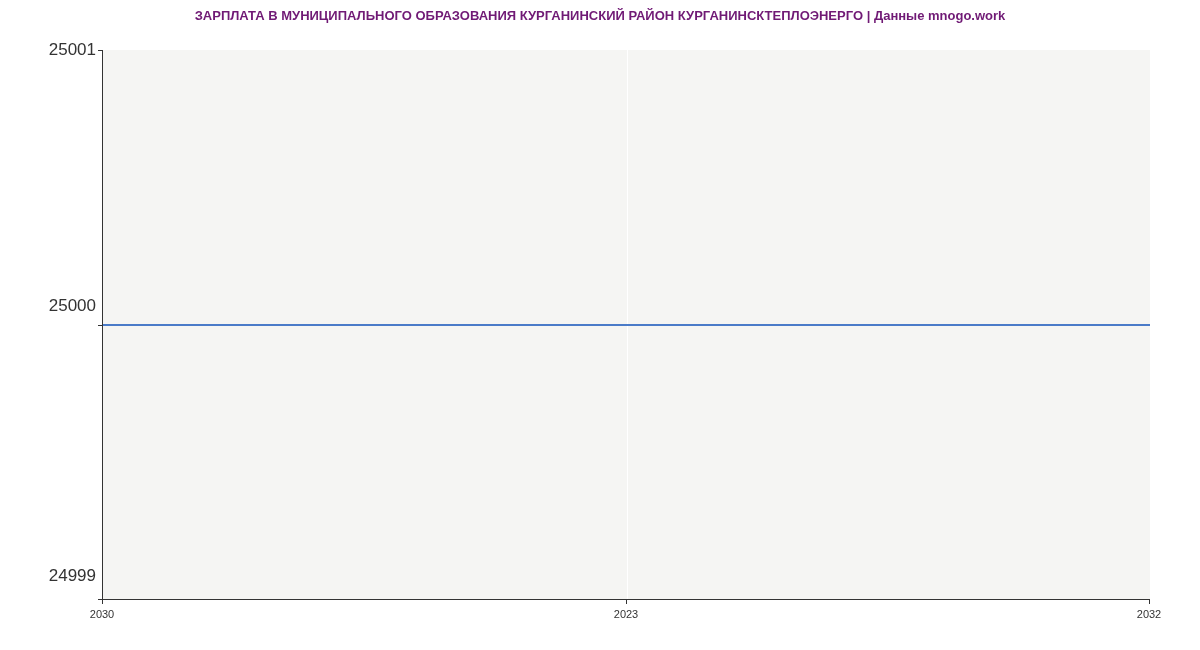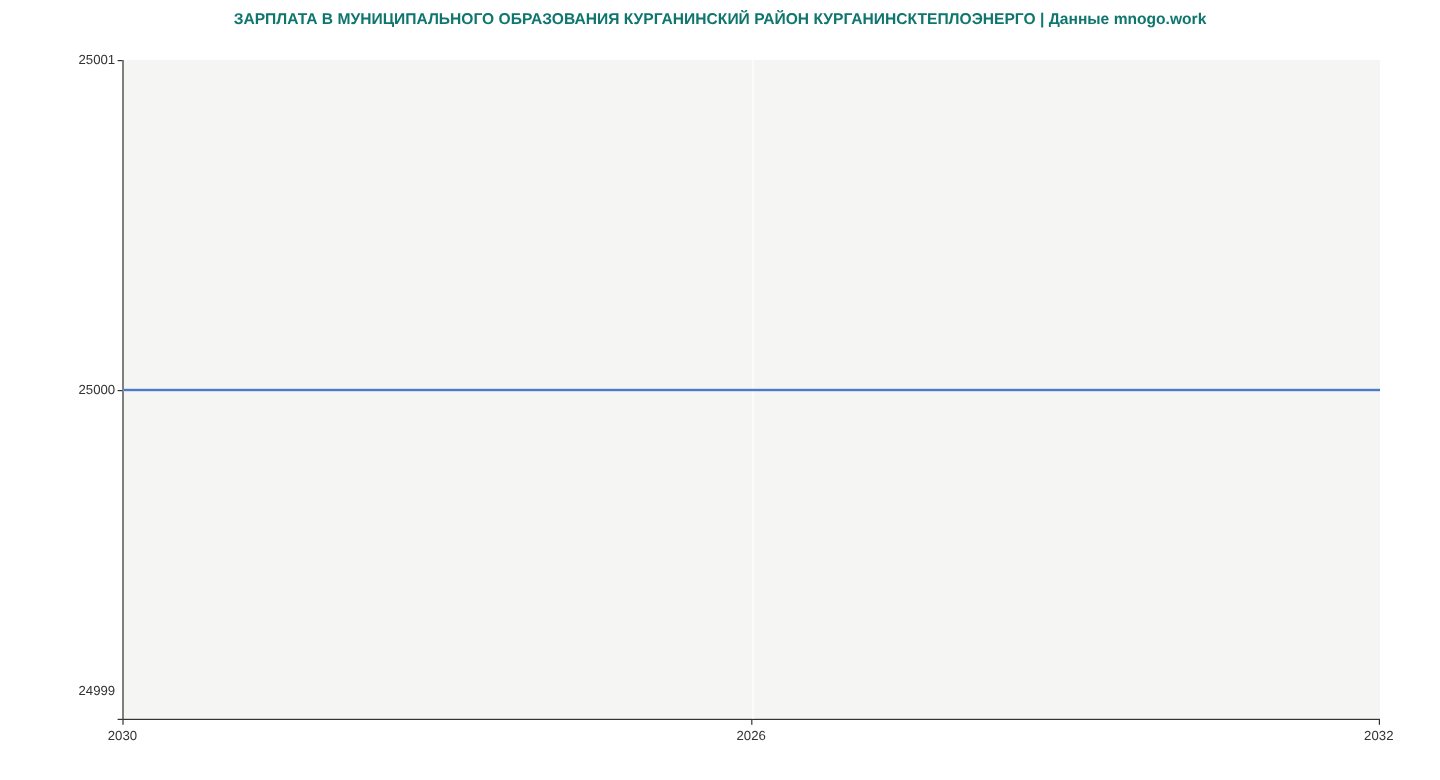--- a/index.html
+++ b/index.html
@@ -10,21 +10,21 @@
       font-family: Arial, sans-serif;
       position: relative;
     }
     .chart-title {
       position: absolute;
       top: 8px;
       left: 50%;
       transform: translateX(-50%);
       font-size: 13px;
       font-weight: bold;
-      color: #0f766e;
+      color: #701a75;
       white-space: nowrap;
     }
     .plot-area {
       position: absolute;
       left: 102px;
       top: 50px;
       width: 1048px;
       height: 550px;
       background: #f5f5f3;
       border-left: 1px solid #333;
@@ -47,21 +47,21 @@
     .data-line {
       position: absolute;
       left: 0;
       right: 0;
       height: 1.5px;
       background: #4a7bc8;
     }
     .y-tick-label {
       position: absolute;
       right: 1104px;
-      font-size: 11px;
+      font-size: 17px;
       color: #333;
       transform: translateY(-50%);
     }
     .y-tick-mark {
       position: absolute;
       left: 98px;
       width: 4px;
       height: 1px;
       background: #333;
     }
@@ -89,22 +89,22 @@
   <div class="grid-line-v" style="left: 524px;"></div>
   <div class="grid-line-h" style="top: 275px;"></div>
   <div class="data-line" style="top: 274px;"></div>
 </div>
 
 <div class="y-tick-mark" style="top: 50px;"></div>
 <div class="y-tick-mark" style="top: 325px;"></div>
 <div class="y-tick-mark" style="top: 599px;"></div>
 
 <div class="y-tick-label" style="top: 50px;">25001</div>
-<div class="y-tick-label" style="top: 325px; margin-left: 31px;">25000</div>
+<div class="y-tick-label" style="top: 306px; margin-left: 31px;">25000</div>
 <div class="y-tick-label" style="top: 576px;">24999</div>
 
 <div class="x-tick-mark" style="left: 102px;"></div>
 <div class="x-tick-mark" style="left: 626px;"></div>
 <div class="x-tick-mark" style="left: 1149px;"></div>
 
 <div class="x-tick-label" style="left: 102px;">2030</div>
-<div class="x-tick-label" style="left: 626px;">2026</div>
+<div class="x-tick-label" style="left: 626px;">2023</div>
 <div class="x-tick-label" style="left: 1149px;">2032</div>
 
 </body></html>

